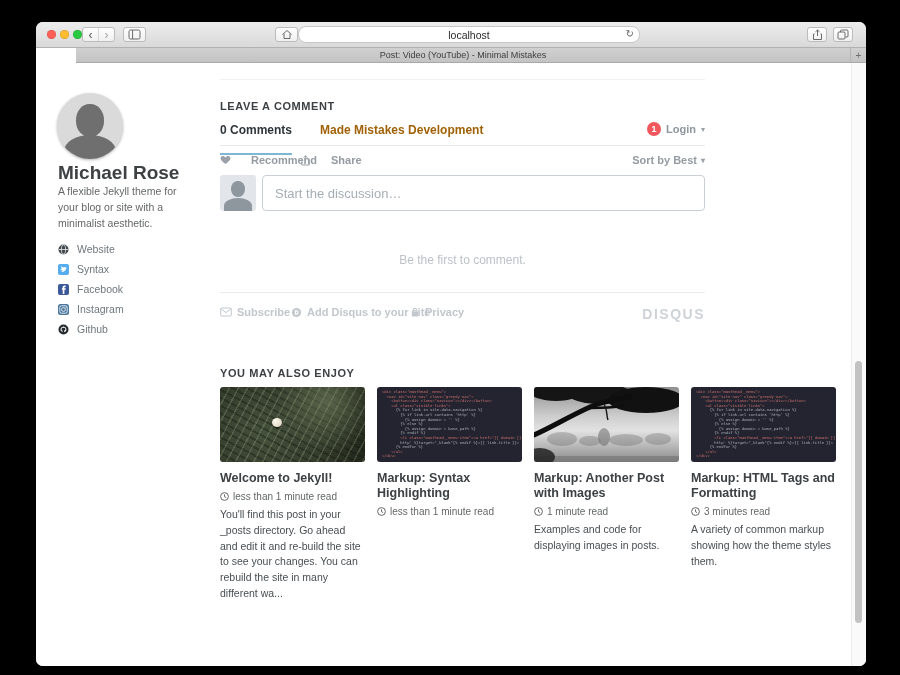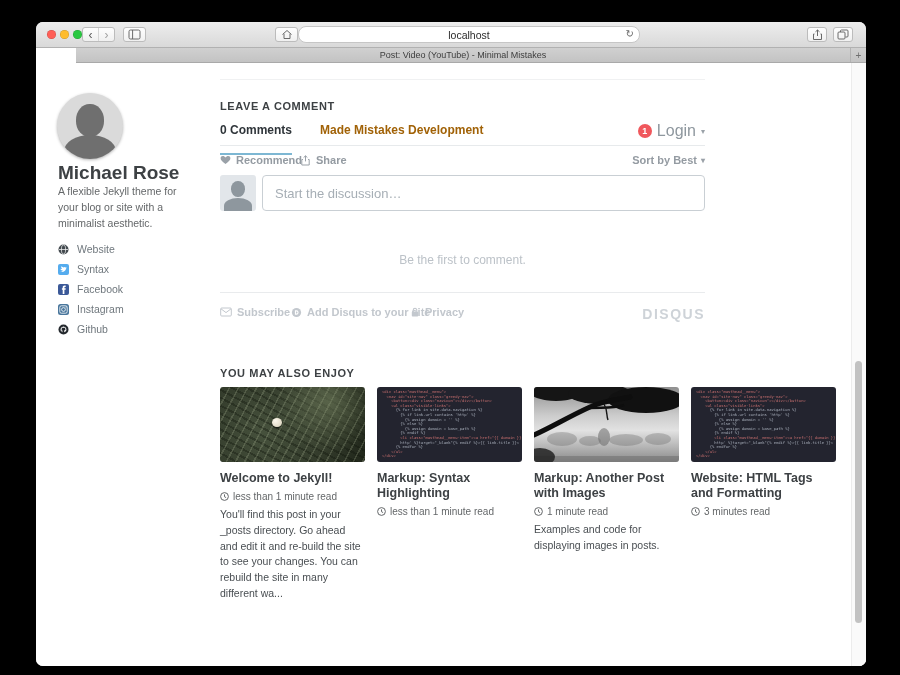--- a/index.html
+++ b/index.html
@@ -45,24 +45,24 @@
   
   .page-divider{position:absolute;left:184px;top:16px;width:485px;height:1px;background:#f0f1f2;}
   .section-title{position:absolute;font-size:11px;font-weight:bold;letter-spacing:.6px;color:#3d4144;}
   .t-comment{left:184px;top:37px;}
   .t-related{left:184px;top:304px;}
   .dq-nav{position:absolute;left:184px;top:60px;width:485px;height:22px;border-bottom:1px solid #e7eaec;}
   .dq-tab-active{position:absolute;left:0;top:0;font-size:12px;font-weight:bold;color:#2f353a;padding-bottom:16px;border-bottom:2px solid #7db7d3;}
   .dq-tab-community{position:absolute;left:76px;top:0;font-size:12px;font-weight:bold;color:#a16207;margin-left:24px;}
   .dq-login{position:absolute;right:0;top:-1px;display:flex;align-items:center;gap:5px;}
   .dq-badge{width:14px;height:14px;border-radius:50%;background:#f0575c;color:#fff;font-size:9px;font-weight:bold;display:flex;align-items:center;justify-content:center;}
-  .dq-login-label{font-size:16px;font-weight:normal;color:#8e979e;}
+  .dq-login-label{font-size:11px;font-weight:bold;color:#8e979e;}
   .caret{font-size:8px;color:#9aa1a8;}
   .dq-actions{position:absolute;left:184px;top:91px;width:485px;height:16px;font-size:11px;font-weight:bold;color:#949ba2;}
-  .dq-act{position:absolute;top:0;display:flex;align-items:center;gap:5px;}
+  .dq-act{position:absolute;top:0;display:flex;align-items:center;gap:20px;}
   .act-recommend{left:0;}
   .act-share{left:80px;}
   .act-sort{right:0;gap:4px;margin-left:25px;}
   .composer-avatar{position:absolute;left:184px;top:112px;width:36px;height:36px;border-radius:3px;background:#e2e6ea;overflow:hidden;}
   .composer-avatar .head{position:absolute;left:11px;top:6px;width:14px;height:16px;border-radius:48%;background:#8e979e;}
   .composer-avatar .shoulders{position:absolute;left:4px;top:23px;width:28px;height:16px;border-radius:50% 50% 0 0;background:#8e979e;}
   .composer-input{position:absolute;left:226px;top:112px;width:443px;height:36px;border:1px solid #c9cfd4;border-radius:4px;box-sizing:border-box;font-size:13px;color:#3d4144;padding:0 12px;font-family:"Liberation Sans",sans-serif;outline:none;background:#fff;}
   .composer-input::placeholder{color:#a6aeb5;opacity:1;}
   .empty-msg{position:absolute;left:184px;top:190px;width:485px;text-align:center;font-size:12px;color:#bcc2c8;}
   .divider2{position:absolute;left:184px;top:229px;width:485px;height:1px;background:#e9ebed;}
@@ -352,28 +352,29 @@
             <div class="code-line cl-liq">          {% assign domain = '' %}</div>
             <div class="code-line cl-liq">        {% else %}</div>
             <div class="code-line cl-liq">          {% assign domain = base_path %}</div>
             <div class="code-line cl-liq">        {% endif %}</div>
             <div class="code-line cl-tag">        &lt;li class="masthead__menu-item"&gt;&lt;a href="{{ domain }}</div>
             <div class="code-line cl-liq">        http' %}target="_blank"{% endif %}&gt;{{ link.title }}&lt;</div>
             <div class="code-line cl-liq">      {% endfor %}</div>
             <div class="code-line cl-tag">    &lt;/ul&gt;</div>
             <div class="code-line cl-tag">&lt;/div&gt;</div>
           </div>
-        <div class="card-title">Website: HTML Tags and Formatting</div>
+        <div class="card-title">Markup: HTML Tags and Formatting</div>
         <div class="card-meta">
           <svg width="9" height="9" viewBox="0 0 9 9">
               <circle cx="4.5" cy="4.5" r="3.9" fill="none" stroke="#646769" stroke-width="1"></circle>
               <path d="M4.5,2.4 V4.7 L6.1,5.6" fill="none" stroke="#646769" stroke-width="1"></path>
             </svg>
           <span>3 minutes read</span>
         </div>
+        <div class="card-excerpt">A variety of common markup showing how the theme styles them.</div>
       </div>
 
     </div>
 
     <div class="scroll-track">
       <div class="scroll-thumb"></div>
     </div>
 
   </div>
 </div>

